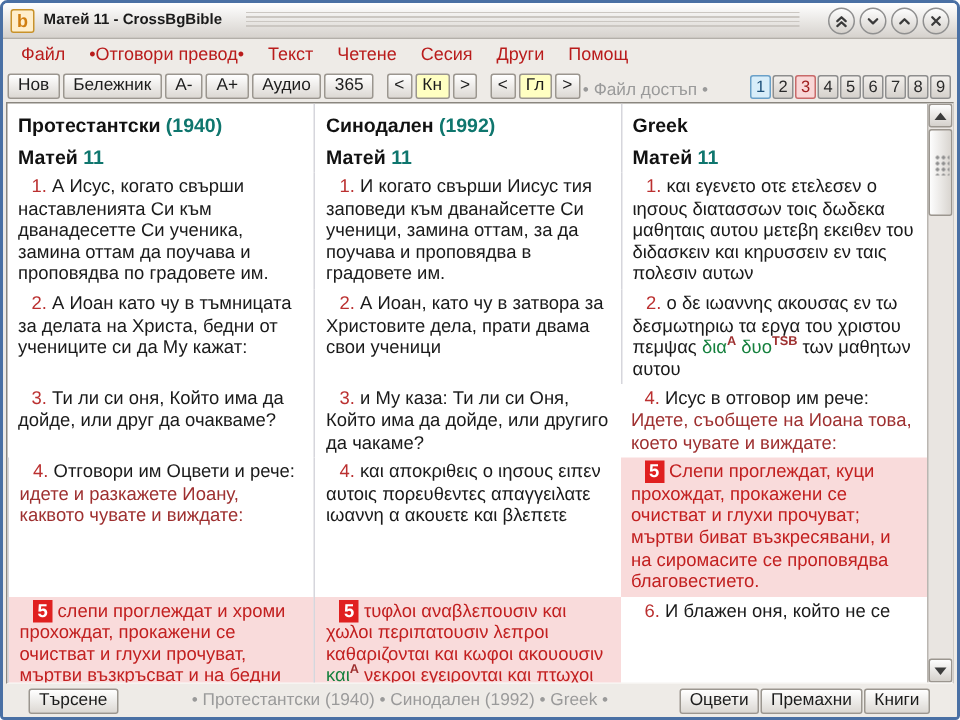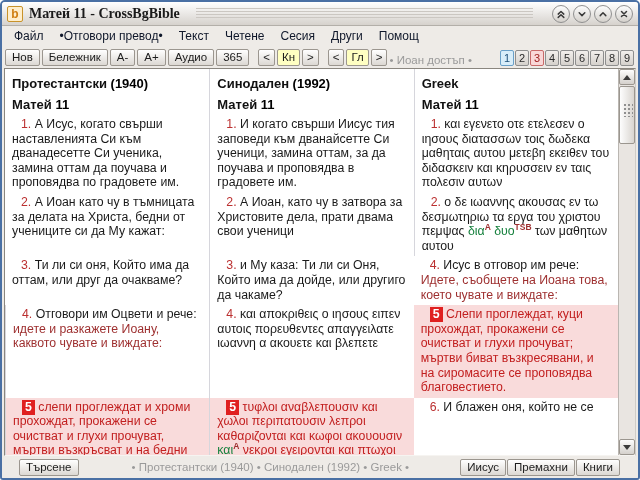--- a/index.html
+++ b/index.html
@@ -7,30 +7,30 @@
   *{box-sizing:border-box;}
 
   .window{width:640px;height:480px;border:2px solid #4a70a4;border-radius:5px 5px 3px 3px;
           background:#eeebe7;display:flex;flex-direction:column;overflow:hidden;}
 
   
   .titlebar{height:24px;flex:0 0 24px;display:flex;align-items:center;gap:6px;padding:0 5px;
             background:linear-gradient(#ffffff,#d6d2cd);border-bottom:1px solid #b3afa9;}
   .app-icon{width:16px;height:16px;border:1px solid #c8922a;background:#ffeecb;border-radius:2px;
             color:#d07e10;font-weight:bold;font-size:12px;line-height:14px;text-align:center;}
-  .title-text{font-size:14px;font-weight:bold;color:#1a1a1a;white-space:nowrap;font-family:Liberation Serif, serif;}
+  .title-text{font-size:10px;font-weight:bold;color:#1a1a1a;white-space:nowrap;}
   .title-grip{flex:1;height:11px;margin:0 10px;
               background:repeating-linear-gradient(#cbc7c2 0 1px,transparent 1px 3px);}
   .winbtn{width:18px;height:18px;border:1px solid #8f8f8f;border-radius:50%;
           background:linear-gradient(#fdfdfd,#d5d1cc);display:inline-flex;align-items:center;
           justify-content:center;margin-left:3px;cursor:default;}
 
   
   .menubar{height:20px;flex:0 0 20px;display:flex;align-items:center;background:#eeebe7;padding:0 4px;}
-  .menu-item{font-size:12px;color:#0f172a;padding:2px 8px;white-space:nowrap;}
+  .menu-item{font-size:12px;color:#b91c1c;padding:2px 8px;white-space:nowrap;}
 
   
   .toolbar{height:22px;flex:0 0 22px;display:flex;align-items:flex-end;background:#eeebe7;
            padding:0 3px 2px 3px;}
   .tbtn{font-family:inherit;font-size:11.5px;color:#1c1c1c;border:1px solid #9b968f;border-radius:2px;
         background:linear-gradient(#ffffff,#dcd8d3);padding:1px 6px;margin-right:2px;height:17px;
         line-height:13px;white-space:nowrap;}
   .tbtn.nav{padding:1px 4px;}
   .tbtn.yellow{background:#ffffc2;}
   .tb-gap{width:7px;}
@@ -44,21 +44,21 @@
   
   .text-wrap{flex:1;margin:0 2px;border:1px solid #8a867f;border-bottom-color:#f6f4f1;
              border-right-color:#cfccc7;background:#fff;display:flex;overflow:hidden;position:relative;}
   .verse-grid{flex:1;display:grid;grid-template-columns:1fr 1fr 1fr;grid-auto-rows:min-content;
               overflow:hidden;align-items:stretch;}
   .cell{padding:0 8px 0 7px;}
   .cell.sep{border-left:1px solid #d6d6dc;}
   .cell.head{padding-top:7px;padding-bottom:3px;}
   .htitle,.hbook{font-size:13px;font-weight:bold;color:#111;}
   .hbook{padding-top:6px;}
-  .accent{color:#000000;}
+  .accent{color:#0f766e;}
   .verse{margin:0;padding:2px 0 3px;text-indent:9px;font-size:12.3px;line-height:14.6px;color:#1a1a1a;}
   .vnum{color:#bb3030;}
   .seg-r{color:#9e3030;}
   .seg-g{color:#15803d;}
   sup.var{color:#9e3030;font-size:8.5px;font-weight:bold;line-height:0;}
   .cell.hl{background:#f9dbdb;}
   .cell.hl .seg-r{color:#c22020;}
   .vnum-box{background:#e02020;color:#fff;font-weight:bold;padding:0 3px 1px 3px;}
 
   
@@ -139,21 +139,21 @@
         <button class="tbtn nav">&lt;</button>
         <button class="tbtn nav yellow">Кн</button>
         <button class="tbtn nav">&gt;</button>
       </span>
     <span class="tb-gap"></span>
     <span style="display:flex;">
         <button class="tbtn nav">&lt;</button>
         <button class="tbtn nav yellow">Гл</button>
         <button class="tbtn nav">&gt;</button>
       </span>
-    <span class="quick-label">• Иоан достъп •</span>
+    <span class="quick-label">• Файл достъп •</span>
     <span style="display:flex;">
         <button class="qslot active-blue">1</button>
         <button class="qslot">2</button>
         <button class="qslot active-red">3</button>
         <button class="qslot">4</button>
         <button class="qslot">5</button>
         <button class="qslot">6</button>
         <button class="qslot">7</button>
         <button class="qslot">8</button>
         <button class="qslot">9</button>
@@ -186,21 +186,21 @@
         <div class="cell">
           <p class="verse"><span class="vnum">2.</span> <span>А Иоан като чу в тъмницата за делата на Христа, бедни от учениците си да Му кажат:</span></p>
         </div>
         <div class="cell sep">
           <p class="verse"><span class="vnum">2.</span> <span>А Иоан, като чу в затвора за Христовите дела, прати двама свои ученици</span></p>
         </div>
         <div class="cell sep">
           <p class="verse"><span class="vnum">2.</span> <span>ο δε ιωαννης ακουσας εν τω δεσμωτηριω τα εργα του χριστου πεμψας </span><span class="seg-g">δια</span><sup class="var">Α</sup><span class="seg-g"> δυο</span><sup class="var">TSB</sup><span> των μαθητων αυτου</span></p>
         </div>
         <div class="cell">
-          <p class="verse"><span class="vnum">3.</span> <span>Ти ли си оня, Който има да оттам, или друг да очакваме?</span></p>
+          <p class="verse"><span class="vnum">3.</span> <span>Ти ли си оня, Който има да дойде, или друг да очакваме?</span></p>
         </div>
         <div class="cell sep">
           <p class="verse"><span class="vnum">3.</span> <span>и Му каза: Ти ли си Оня, Който има да дойде, или другиго да чакаме?</span></p>
         </div>
         <div class="cell">
           <p class="verse"><span class="vnum">4.</span> <span>Исус в отговор им рече: </span><span class="seg-r">Идете, съобщете на Иоана това, което чувате и виждате:</span></p>
         </div>
         <div class="cell sep">
           <p class="verse"><span class="vnum">4.</span> <span>Отговори им Оцвети и рече: </span><span class="seg-r">идете и разкажете Иоану, каквото чувате и виждате:</span></p>
         </div>
@@ -234,19 +234,19 @@
       <div class="sbtn down">
           <span class="tri-down"></span>
         </div>
     </div>
   </div>
 
   <div class="statusbar">
     <button class="tbtn">Търсене</button>
     <span class="status-center">• Протестантски (1940) • Синодален (1992) • Greek •</span>
     <span style="display:flex;">
-        <button class="tbtn" style="margin-right: 1px;">Иисус</button>
+        <button class="tbtn" style="margin-right: 1px;">Оцвети</button>
         <button class="tbtn" style="margin-right: 1px;">Премахни</button>
         <button class="tbtn" style="margin-right: 1px;">Книги</button>
       </span>
   </div>
 
 </div>
 
 </body></html>

